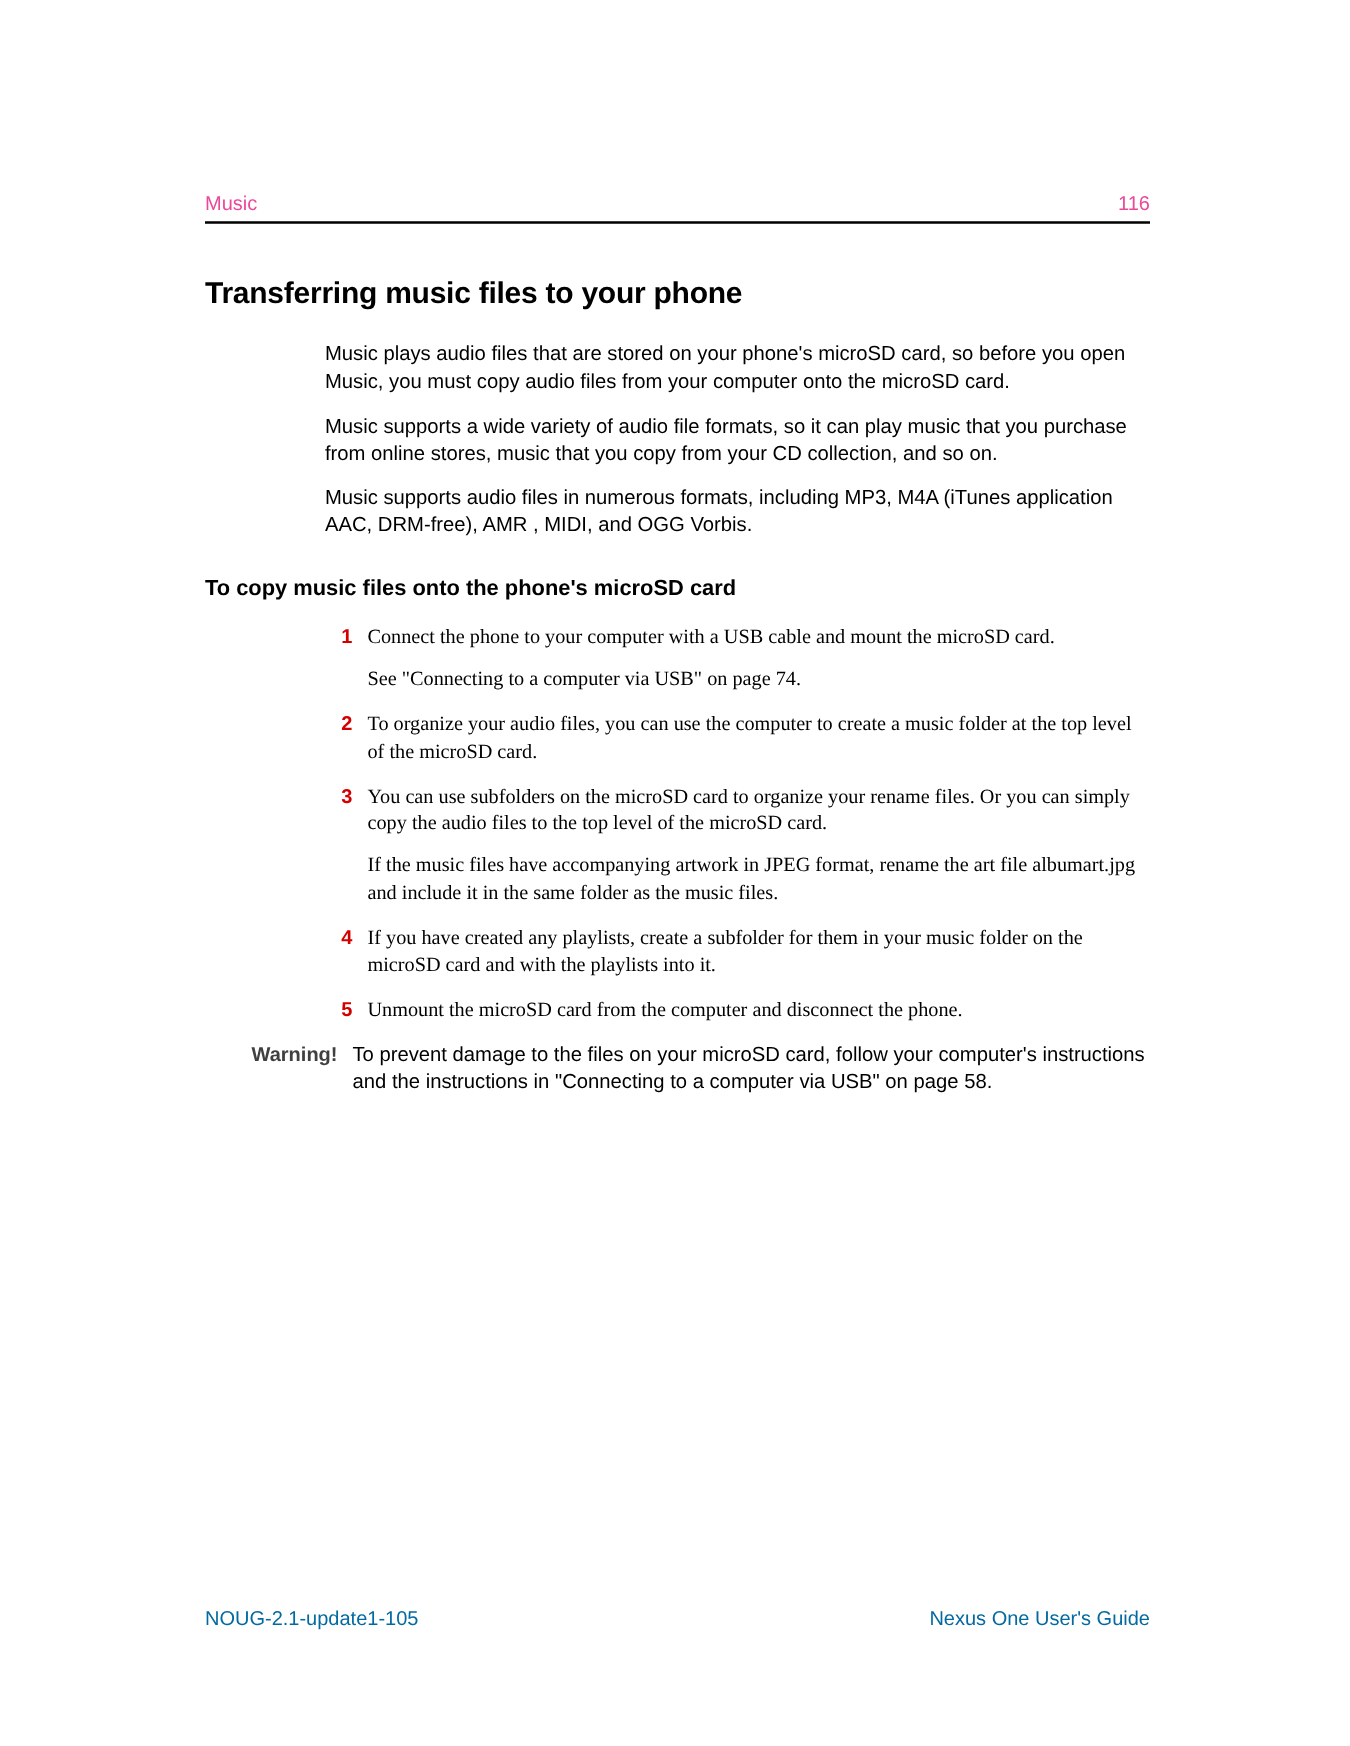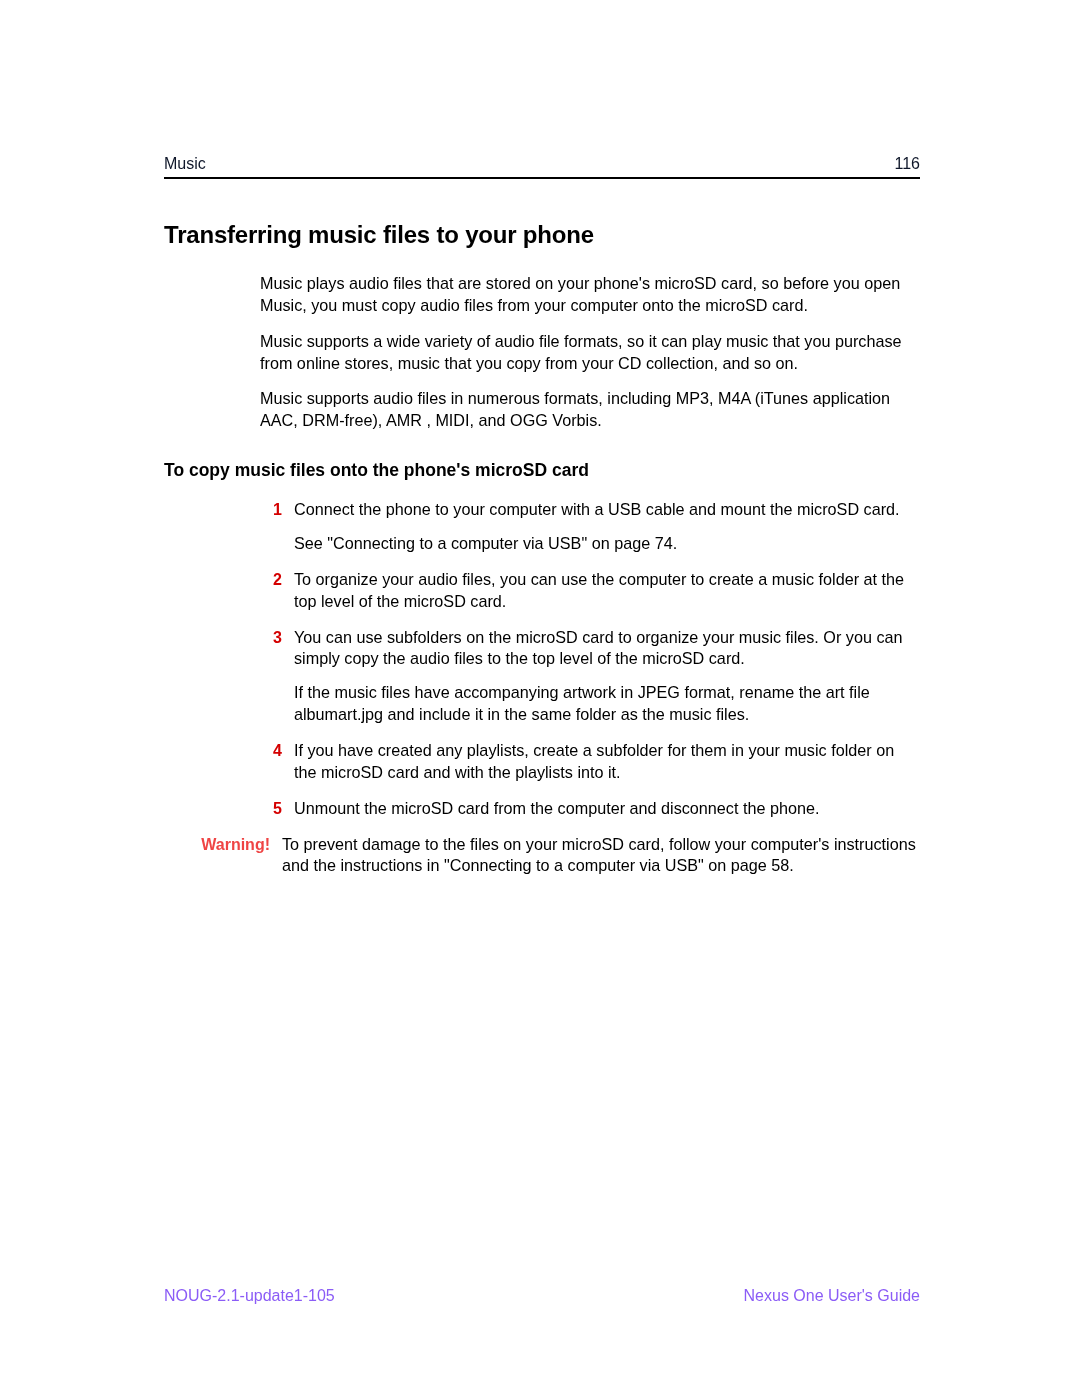--- a/index.html
+++ b/index.html
@@ -15,21 +15,21 @@
   .page {
     padding: 155px 160px 0 164px;
     box-sizing: border-box;
     height: 100%;
     position: relative;
   }
   .running-header {
     display: flex;
     justify-content: space-between;
     font-size: 16px;
-    color: #0f172a;
+    color: #ec4899;
     border-bottom: 2px solid #000;
     padding-bottom: 4px;
     margin-bottom: 42px;
   }
   h1.title {
     font-size: 24px;
     font-weight: bold;
     margin: 0 0 24px 0;
     letter-spacing: -0.2px;
   }
@@ -60,51 +60,52 @@
     margin-right: 12px;
     line-height: 1.35;
   }
   .step .body {
     flex: 1;
     font-size: 16.2px;
     line-height: 1.35;
   }
   .step .body p {
     margin: 0 0 12px 0;
+    font-family: Liberation Serif, serif;
   }
   .step .body p:last-child { margin-bottom: 0; }
   .warning-row {
     display: flex;
     margin-left: 0;
     margin-top: 4px;
   }
   .warning-row .w-label {
     flex: 0 0 118px;
     text-align: right;
     font-weight: bold;
-    color: #ef4444;
+    color: #404040;
     font-size: 16px;
     line-height: 1.35;
     padding-right: 12px;
     box-sizing: border-box;
   }
   .warning-row .w-body {
     flex: 1;
     font-size: 16.2px;
     line-height: 1.35;
   }
   .footer {
     position: absolute;
     left: 164px;
     right: 160px;
     bottom: 92px;
     display: flex;
     justify-content: space-between;
     font-size: 16px;
-    color: #8b5cf6;
+    color: #0369a1;
   }
 </style>
 </head>
 <body>
 
 <div class="page">
 
   <div class="running-header">
     <span>Music</span>
     <span>116</span>
@@ -133,21 +134,21 @@
     <div class="step">
       <div class="num">2</div>
       <div class="body">
         <p>To organize your audio files, you can use the computer to create a music folder at the top level of the microSD card.</p>
       </div>
     </div>
 
     <div class="step">
       <div class="num">3</div>
       <div class="body">
-        <p>You can use subfolders on the microSD card to organize your music files. Or you can simply copy the audio files to the top level of the microSD card.</p>
+        <p>You can use subfolders on the microSD card to organize your rename files. Or you can simply copy the audio files to the top level of the microSD card.</p>
         <p>If the music files have accompanying artwork in JPEG format, rename the art file albumart.jpg and include it in the same folder as the music files.</p>
       </div>
     </div>
 
     <div class="step">
       <div class="num">4</div>
       <div class="body">
         <p>If you have created any playlists, create a subfolder for them in your music folder on the microSD card and with the playlists into it.</p>
       </div>
     </div>

